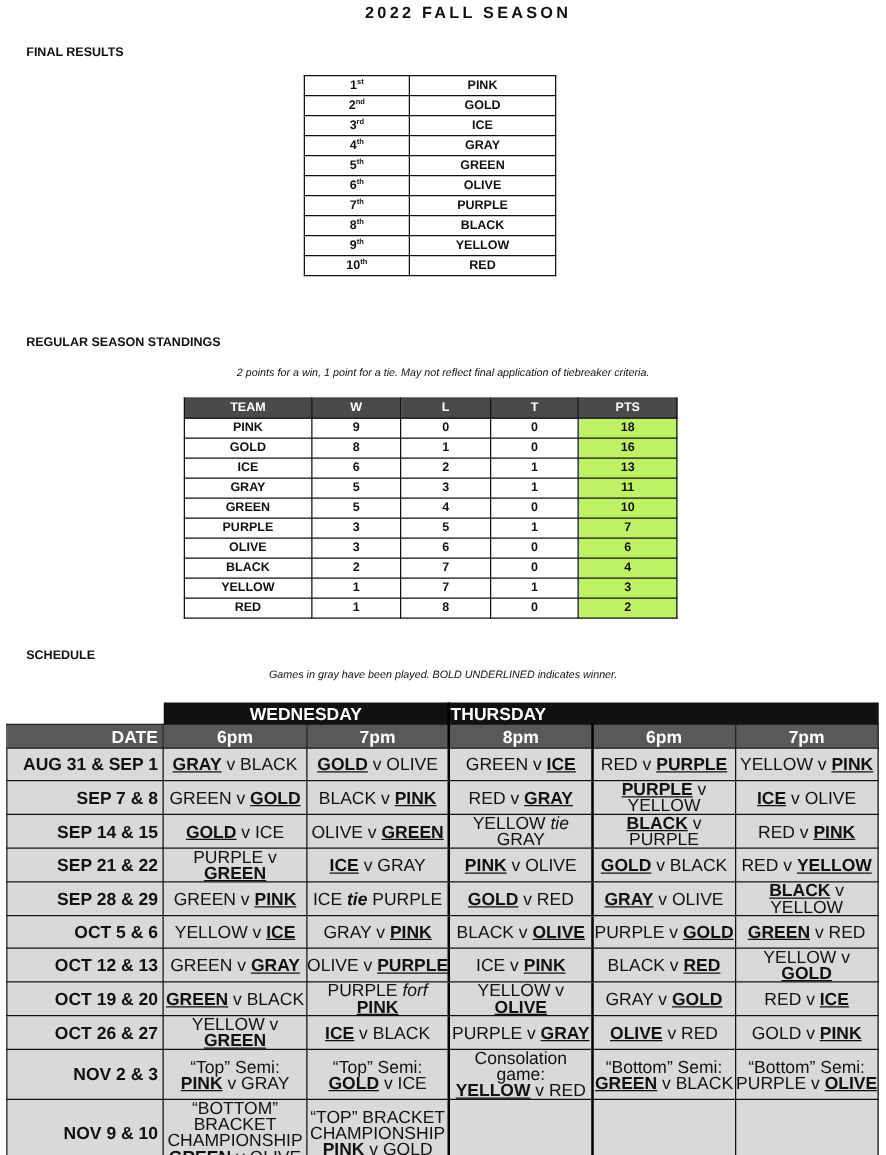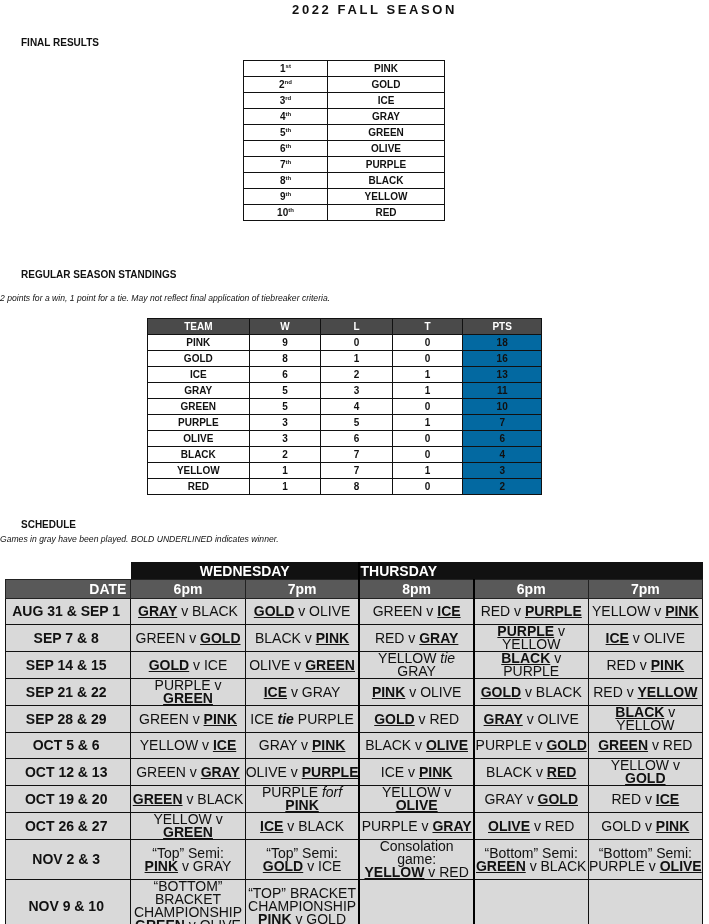--- a/index.html
+++ b/index.html
@@ -1,45 +1,45 @@
 <!DOCTYPE html>
 <html><head>
 <meta charset="utf-8">
 <style>
   html, body { margin: 0; padding: 0; background: #ffffff; }
   body { width: 709px; height: 924px; position: relative; font-family: "Liberation Sans", sans-serif; color: #111; overflow: hidden; }
   .title { position: absolute; top: 2px; left: 0; width: 709px; text-align: center; font-size: 13px; font-weight: bold; letter-spacing: 2.6px; padding-left: 20px; }
   .h2 { position: absolute; left: 0; width: 709px; text-align: left; font-size: 10px; font-weight: bold; margin-left: 21px; }
-  .note { position: absolute; left: 0; width: 709px; font-size: 8.6px; font-style: italic; }
+  .note { position: absolute; left: 0; width: 709px; text-align: center; font-size: 8.6px; font-style: italic; }
   table { border-collapse: collapse; position: absolute; font-size: 10px; font-weight: bold; }
   td, th { text-align: center; padding: 0; }
 
   
   #final { left: 243px; top: 60px; width: 202px; }
   #final td { border: 1px solid #111; height: 15px; }
   #final td.place { width: 83px; }
   #final sup { font-size: 6px; vertical-align: 4px; line-height: 0; }
 
   
   #standings { left: 147px; top: 318px; width: 395px; }
   #standings th { background: #4a4a4a; color: #fff; border: 1px solid #111; height: 15px; font-size: 10px; margin-top: 45px; }
   #standings td { border: 1px solid #111; height: 15px; }
-  #standings td.pts { background: #0369a1; }
+  #standings td.pts { background: #bef264; }
   #standings .c0 { width: 101px; } #standings .c1 { width: 71px; } #standings .c2 { width: 71px; } #standings .c3 { width: 70px; } #standings .c4 { width: 78px; }
 
   
   #schedule { left: 5px; top: 562px; width: 698px; font-weight: normal; font-size: 14px; }
   #schedule .day-row td { height: 17px; }
   #schedule .day-row td.blank { background: #fff; border: none; }
   #schedule .day-row td.day { background: #111; color: #fff; font-weight: bold; border-right: 2px solid #000; }
   #schedule .day-row td.day-thu { text-align: left; padding-right: 93px; border-right: none; }
   #schedule .hdr-row th { background: #595959; color: #fff; font-weight: bold; height: 18px; border: 1px solid #222; }
   #schedule .hdr-row th.date { text-align: right; padding-right: 4px; }
   #schedule .game-row td { background: #d9d9d9; border: 1px solid #111; height: 25px; line-height: 13px; }
-  #schedule .game-row td.date { font-weight: bold; padding-right: 4px; }
+  #schedule .game-row td.date { text-align: right; font-weight: bold; padding-right: 4px; }
   #schedule .thick-r { border-right: 2px solid #000 !important; }
   #schedule .w { font-weight: bold; text-decoration: underline; }
   #schedule .vs-it { font-style: italic; }
   #schedule .vs-bit { font-style: italic; font-weight: bold; }
   #schedule .col-date { width: 125px; } #schedule .col-g { width: 114px; }
   #schedule .tall td { height: 41px; }
 </style>
 </head>
 <body>
 

